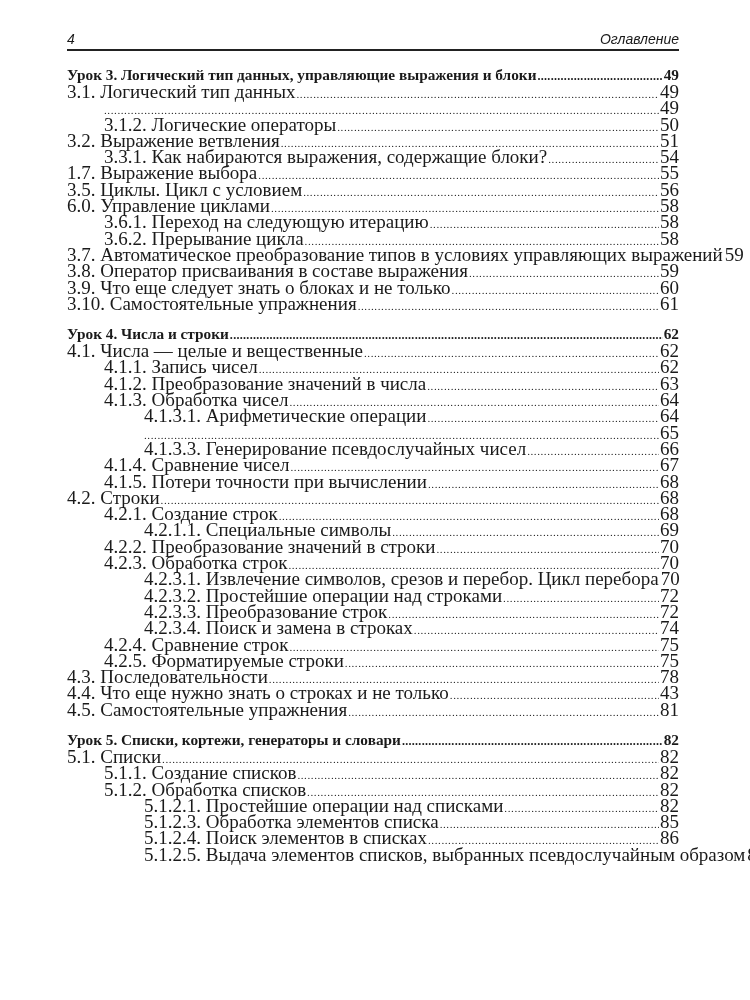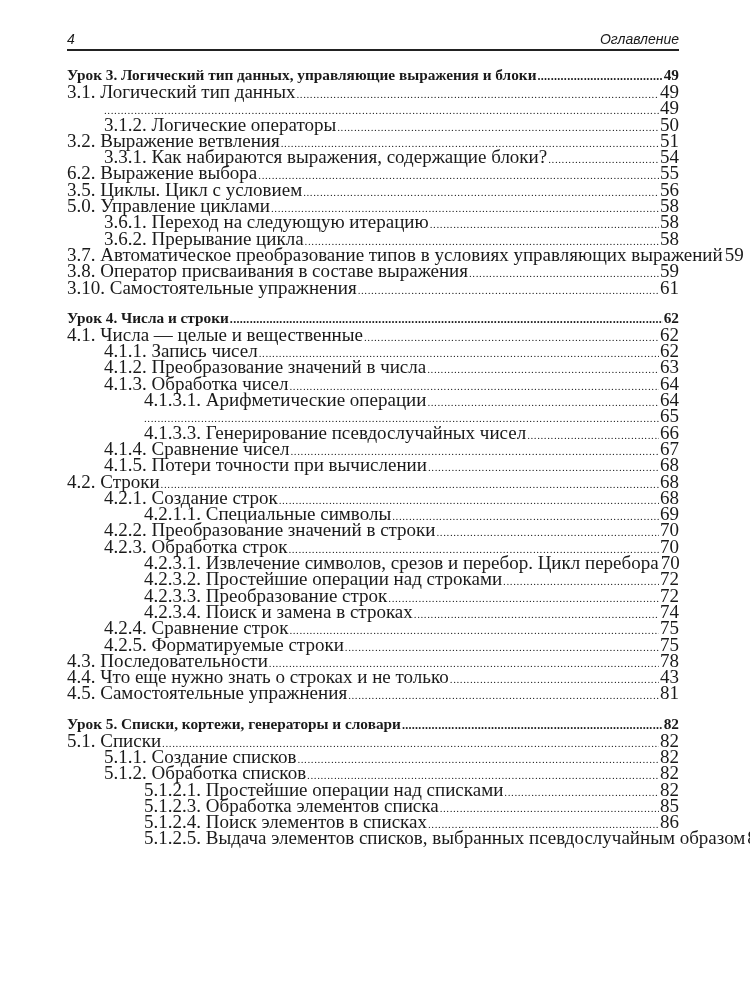--- a/index.html
+++ b/index.html
@@ -54,31 +54,31 @@
       <span class="t">3.2. Выражение ветвления</span>
       <span class="d"></span>
       <span class="p">51</span>
     </div>
     <div class="row l3">
       <span class="t">3.3.1. Как набираются выражения, содержащие блоки?</span>
       <span class="d"></span>
       <span class="p">54</span>
     </div>
     <div class="row l2">
-      <span class="t">6.2. Выражение выбора</span>
+      <span class="t">1.7. Выражение выбора</span>
       <span class="d"></span>
       <span class="p">55</span>
     </div>
     <div class="row l2">
       <span class="t">3.5. Циклы. Цикл с условием</span>
       <span class="d"></span>
       <span class="p">56</span>
     </div>
     <div class="row l2">
-      <span class="t">5.0. Управление циклами</span>
+      <span class="t">6.0. Управление циклами</span>
       <span class="d"></span>
       <span class="p">58</span>
     </div>
     <div class="row l3">
       <span class="t">3.6.1. Переход на следующую итерацию</span>
       <span class="d"></span>
       <span class="p">58</span>
     </div>
     <div class="row l3">
       <span class="t">3.6.2. Прерывание цикла</span>
@@ -87,20 +87,25 @@
     </div>
     <div class="row l2">
       <span class="t">3.7. Автоматическое преобразование типов в условиях управляющих выражений</span>
       <span class="d"></span>
       <span class="p">59</span>
     </div>
     <div class="row l2">
       <span class="t">3.8. Оператор присваивания в составе выражения</span>
       <span class="d"></span>
       <span class="p">59</span>
+    </div>
+    <div class="row l2">
+      <span class="t">3.9. Что еще следует знать о блоках и не только</span>
+      <span class="d"></span>
+      <span class="p">60</span>
     </div>
     <div class="row l2">
       <span class="t">3.10. Самостоятельные упражнения</span>
       <span class="d"></span>
       <span class="p">61</span>
     </div>
     <div class="gap"></div>
     <div class="row l1">
       <span class="t">Урок 4. Числа и строки</span>
       <span class="d"></span>

